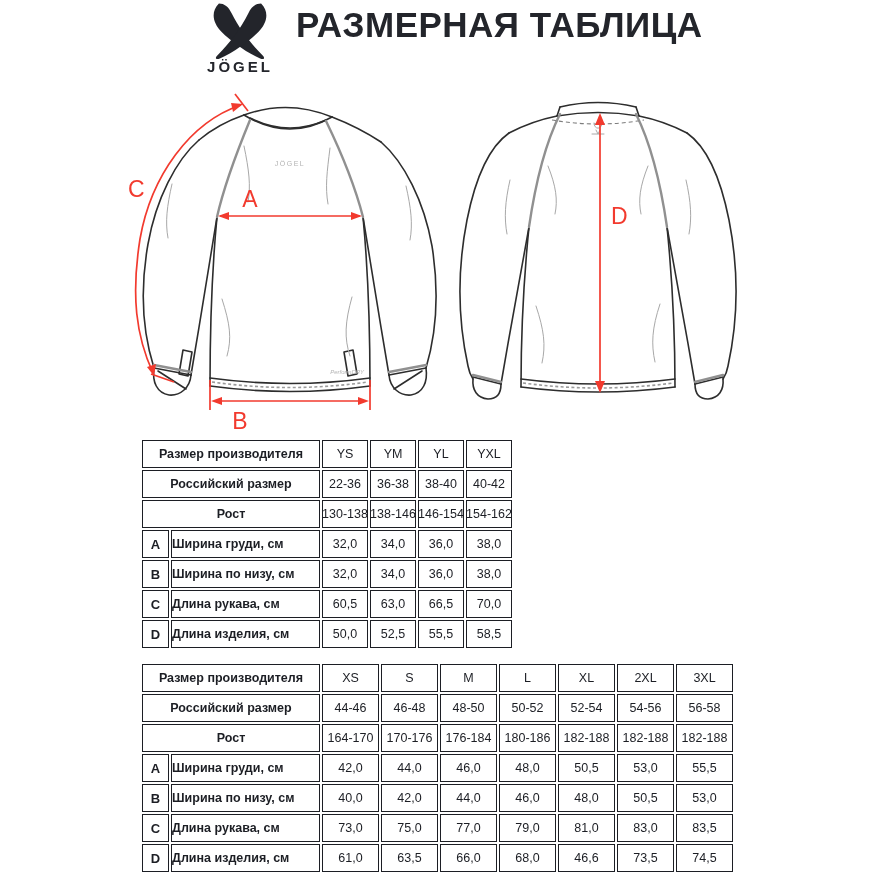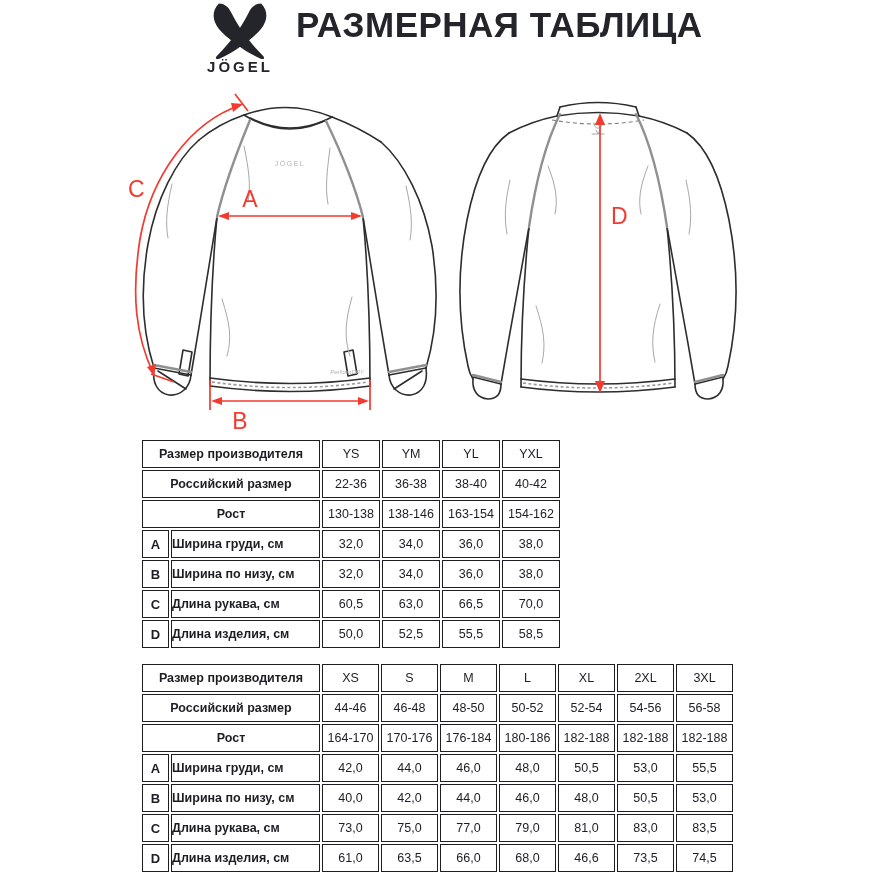--- a/index.html
+++ b/index.html
@@ -41,21 +41,21 @@
   .cell{
     box-sizing:border-box;border:1.7px solid #1c1e24;background:#fff;
     height:28px;margin-right:2px;
     display:flex;align-items:center;justify-content:center;
     font-size:12.5px;color:#1c1e24;white-space:nowrap;
   }
   .cell:last-child{margin-right:0;}
   .cell.merged{width:178px;font-weight:700;}
   .cell.letter{width:27px;font-weight:700;font-size:13px;}
   .cell.mlabel{width:149px;justify-content:flex-start;font-weight:700;}
-  .t1 .cell.val{width:58px;}
+  .t1 .cell.val{width:46px;}
   .t2 .cell.val{width:57px;}
 </style>
 </head>
 <body>
 
 <div class="brand">
   <svg class="glyph" width="66" height="58" viewBox="0 0 72 62" aria-hidden="true">
     <path fill="#23252b" d="M13 1 C4 10, 6 22, 16 32 C26 42, 41 53, 58 61 C62 62.5, 64 61, 60.5 57.5 C47 44, 35 28, 27 12 C23.5 4.5, 19 1, 13 1 Z"></path>
     <path fill="#23252b" d="M59 1 C68 10, 66 22, 56 32 C46 42, 31 53, 14 61 C10 62.5, 8 61, 11.5 57.5 C25 44, 37 28, 45 12 C48.5 4.5, 53 1, 59 1 Z"></path>
   </svg>
@@ -202,21 +202,21 @@
       <div class="cell merged">Российский размер</div>
       <div class="cell val">22-36</div>
       <div class="cell val">36-38</div>
       <div class="cell val">38-40</div>
       <div class="cell val">40-42</div>
     </div>
     <div class="trow">
       <div class="cell merged">Рост</div>
       <div class="cell val">130-138</div>
       <div class="cell val">138-146</div>
-      <div class="cell val">163-154</div>
+      <div class="cell val">146-154</div>
       <div class="cell val">154-162</div>
     </div>
     <div class="trow">
       <div class="cell letter">A</div>
       <div class="cell mlabel">Ширина груди, см</div>
       <div class="cell val">32,0</div>
       <div class="cell val">34,0</div>
       <div class="cell val">36,0</div>
       <div class="cell val">38,0</div>
     </div>

